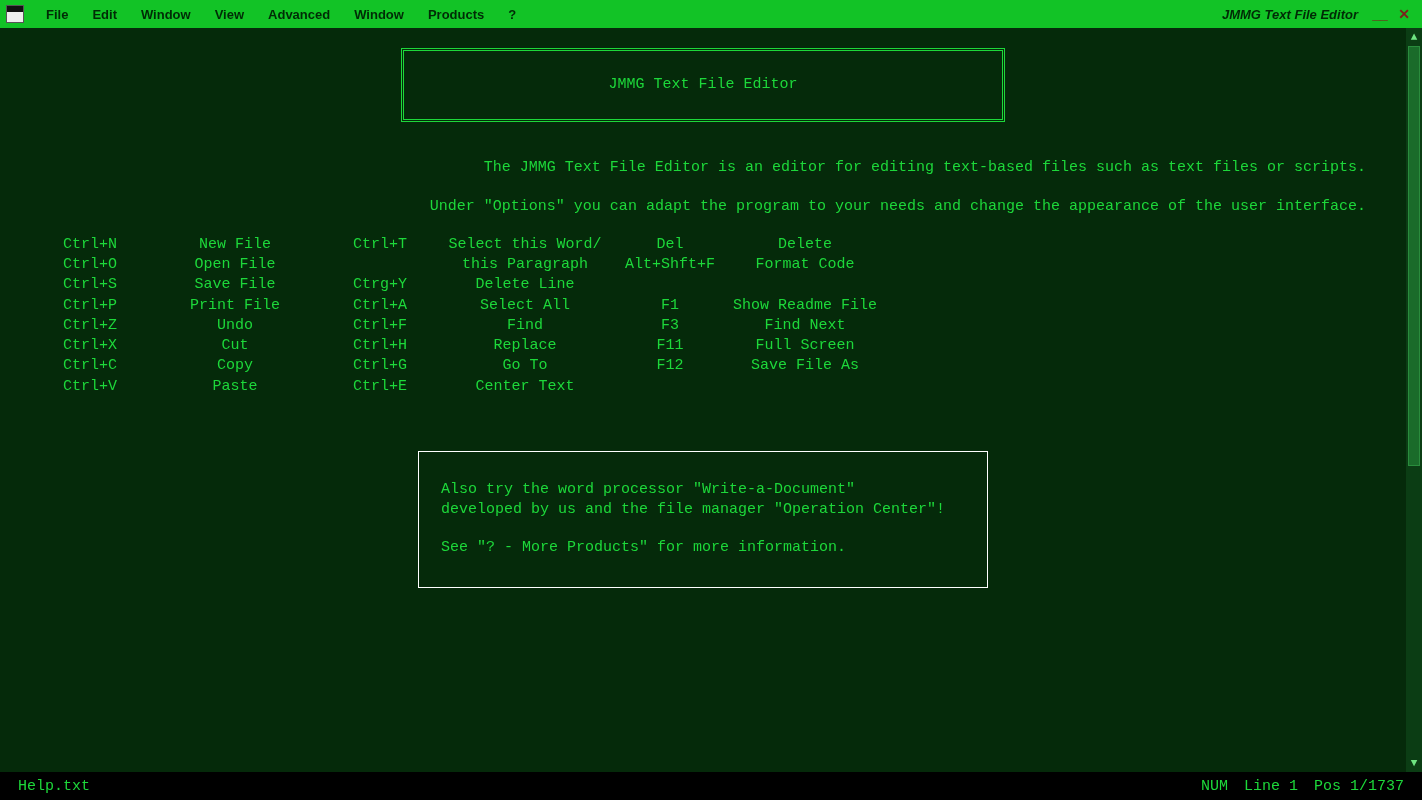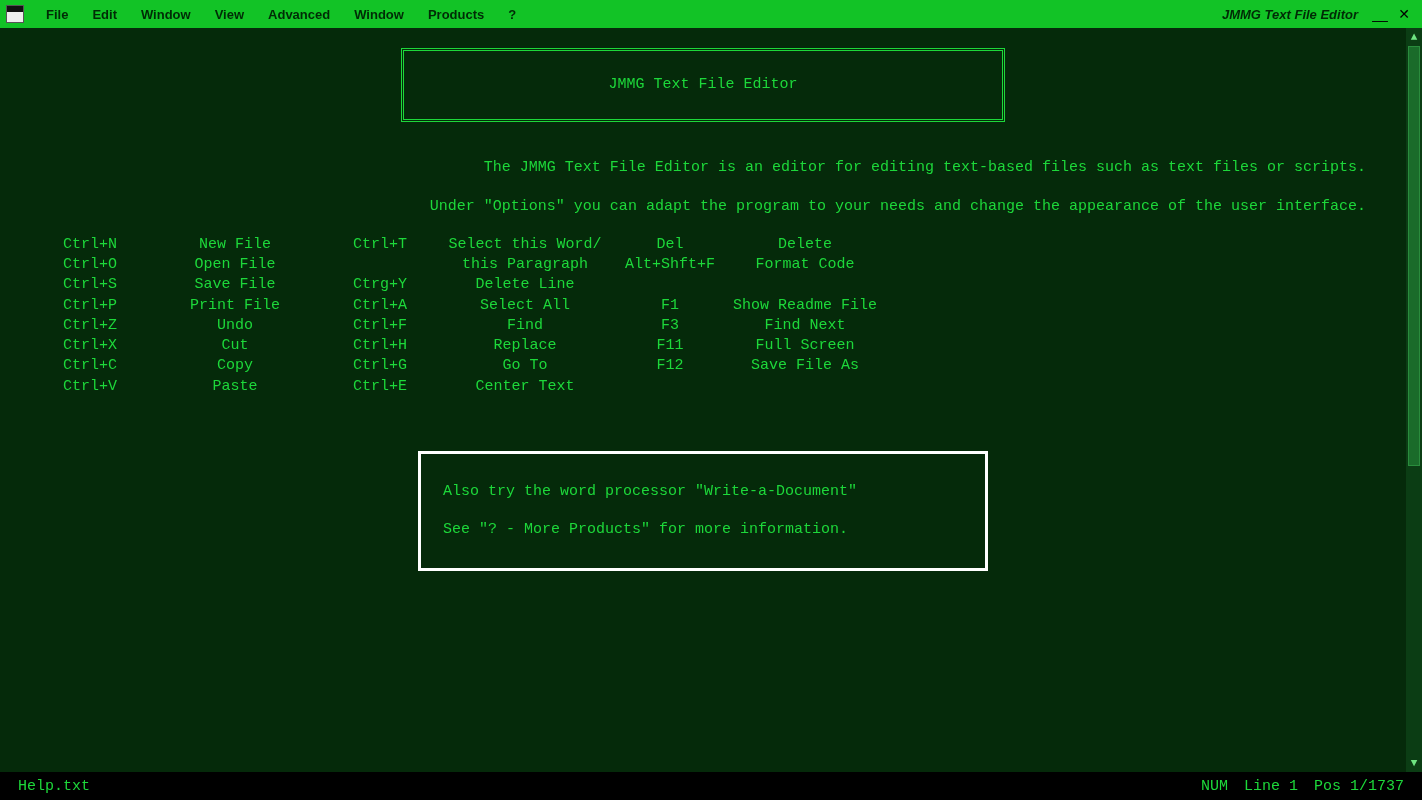--- a/index.html
+++ b/index.html
@@ -3,37 +3,37 @@
 <meta charset="utf-8">
 <style>
 * { margin:0; padding:0; box-sizing:border-box; }
 html,body { width:1422px; height:800px; overflow:hidden; font-family:"Consolas","Courier New",monospace; }
 body { background:#052a0a; color:#1dd83a; display:flex; flex-direction:column; }
 .menubar { background:#12c326; height:28px; display:flex; align-items:center; padding:0 6px; color:#012b06; font-family:"Segoe UI",Arial,sans-serif; font-size:13px; }
 .app-icon { width:18px; height:18px; margin-right:10px; background:linear-gradient(to bottom,#111 0 35%,#eee 35% 100%); border:1px solid #555; }
 .menu-item { padding:4px 12px; cursor:pointer;font-weight:bold; }
 .menubar-spacer { flex:1; }
 .app-title { font-style:italic; font-weight:bold; color:#012b06; padding-right:10px; }
-.win-btn { width:24px; text-align:center; color:#000000; cursor:pointer; font-size:14px; line-height:1; }
+.win-btn { width:24px; text-align:center; color:#7f1d1d; cursor:pointer; font-size:14px; line-height:1;font-weight:bold; }
 .content-wrap { flex:1; display:flex; }
 .editor { flex:1; padding:20px 40px 0 40px; font-size:15px; line-height:1.35; overflow:hidden; }
 .title-box { width:604px; margin:0 auto 36px auto; border:3px double #1dd83a; padding:24px 0; text-align:center; }
 .intro { text-align:right; margin-bottom:18px; }
 .intro p { margin-bottom:0; }
 .gap { height:18px; }
 .keys-heading { text-align:center; margin:18px 0 18px 0; }
 .keys-table { margin:0 auto; white-space:pre; }
 .keys-table .row { display:flex;text-align:center; }
 .col-k1 { width:100px; }
 .col-a1 { width:190px; }
 .col-k2 { width:100px; }
 .col-a2 { width:190px; }
 .col-k3 { width:100px; }
 .col-a3 { width:170px; }
-.promo-box { width:570px; margin:54px auto 0 auto; border:3px solid #ffffff; padding:28px 22px; }
+.promo-box { width:570px; margin:54px auto 0 auto; border:1px solid #ffffff; padding:28px 22px; }
 .promo-box p { white-space:pre-wrap; }
 .scrollbar { width:16px; background:#0b3d14; position:relative; }
 .scroll-arrow { height:18px; display:flex; align-items:center; justify-content:center; color:#6fe482; font-size:11px; cursor:pointer; }
 .scroll-thumb { position:absolute; top:18px; left:2px; right:2px; height:420px; background:#1a6b2a; border:1px solid #2a8c3d; cursor:pointer; }
 .statusbar { height:28px; background:#000000; display:flex; align-items:center; padding:0 10px; font-size:15px; }
 .statusbar .spacer { flex:1; }
 .status-seg { padding:0 8px; }
 </style>
 </head>
 <body>
@@ -60,20 +60,21 @@
       <span>JMMG Text File Editor</span>
     </div>
     <div class="intro">
       <p>The JMMG Text File Editor is an editor for editing text-based files such as text files or scripts.</p>
       <div class="gap"></div>
       <p>Under "Options" you can adapt the program to your needs and change the appearance of the user interface.</p>
     </div>
     <div class="keys-table" id="keys-table"><div class="row"><span class="col-k1">Ctrl+N</span><span class="col-a1">New File</span><span class="col-k2">Ctrl+T</span><span class="col-a2">Select this Word/</span><span class="col-k3">Del</span><span class="col-a3">Delete</span></div><div class="row"><span class="col-k1">Ctrl+O</span><span class="col-a1">Open File</span><span class="col-k2"></span><span class="col-a2">this Paragraph</span><span class="col-k3">Alt+Shft+F</span><span class="col-a3">Format Code</span></div><div class="row"><span class="col-k1">Ctrl+S</span><span class="col-a1">Save File</span><span class="col-k2">Ctrg+Y</span><span class="col-a2">Delete Line</span><span class="col-k3"></span><span class="col-a3"></span></div><div class="row"><span class="col-k1">Ctrl+P</span><span class="col-a1">Print File</span><span class="col-k2">Ctrl+A</span><span class="col-a2">Select All</span><span class="col-k3">F1</span><span class="col-a3">Show Readme File</span></div><div class="row"><span class="col-k1">Ctrl+Z</span><span class="col-a1">Undo</span><span class="col-k2">Ctrl+F</span><span class="col-a2">Find</span><span class="col-k3">F3</span><span class="col-a3">Find Next</span></div><div class="row"><span class="col-k1">Ctrl+X</span><span class="col-a1">Cut</span><span class="col-k2">Ctrl+H</span><span class="col-a2">Replace</span><span class="col-k3">F11</span><span class="col-a3">Full Screen</span></div><div class="row"><span class="col-k1">Ctrl+C</span><span class="col-a1">Copy</span><span class="col-k2">Ctrl+G</span><span class="col-a2">Go To</span><span class="col-k3">F12</span><span class="col-a3">Save File As</span></div><div class="row"><span class="col-k1">Ctrl+V</span><span class="col-a1">Paste</span><span class="col-k2">Ctrl+E</span><span class="col-a2">Center Text</span><span class="col-k3"></span><span class="col-a3"></span></div></div>
     <div class="promo-box">
       <p>Also try the word processor "Write-a-Document"</p>
+      <p>developed by us and the file manager "Operation Center"!</p>
       <div class="gap"></div>
       <p>See "? - More Products" for more information.</p>
     </div>
   </div>
   <div class="scrollbar">
     <div class="scroll-arrow">▲</div>
     <div class="scroll-thumb"></div>
     <div class="scroll-arrow" style="position:absolute;bottom:0;left:0;right:0">▼</div>
   </div>
 </div>

